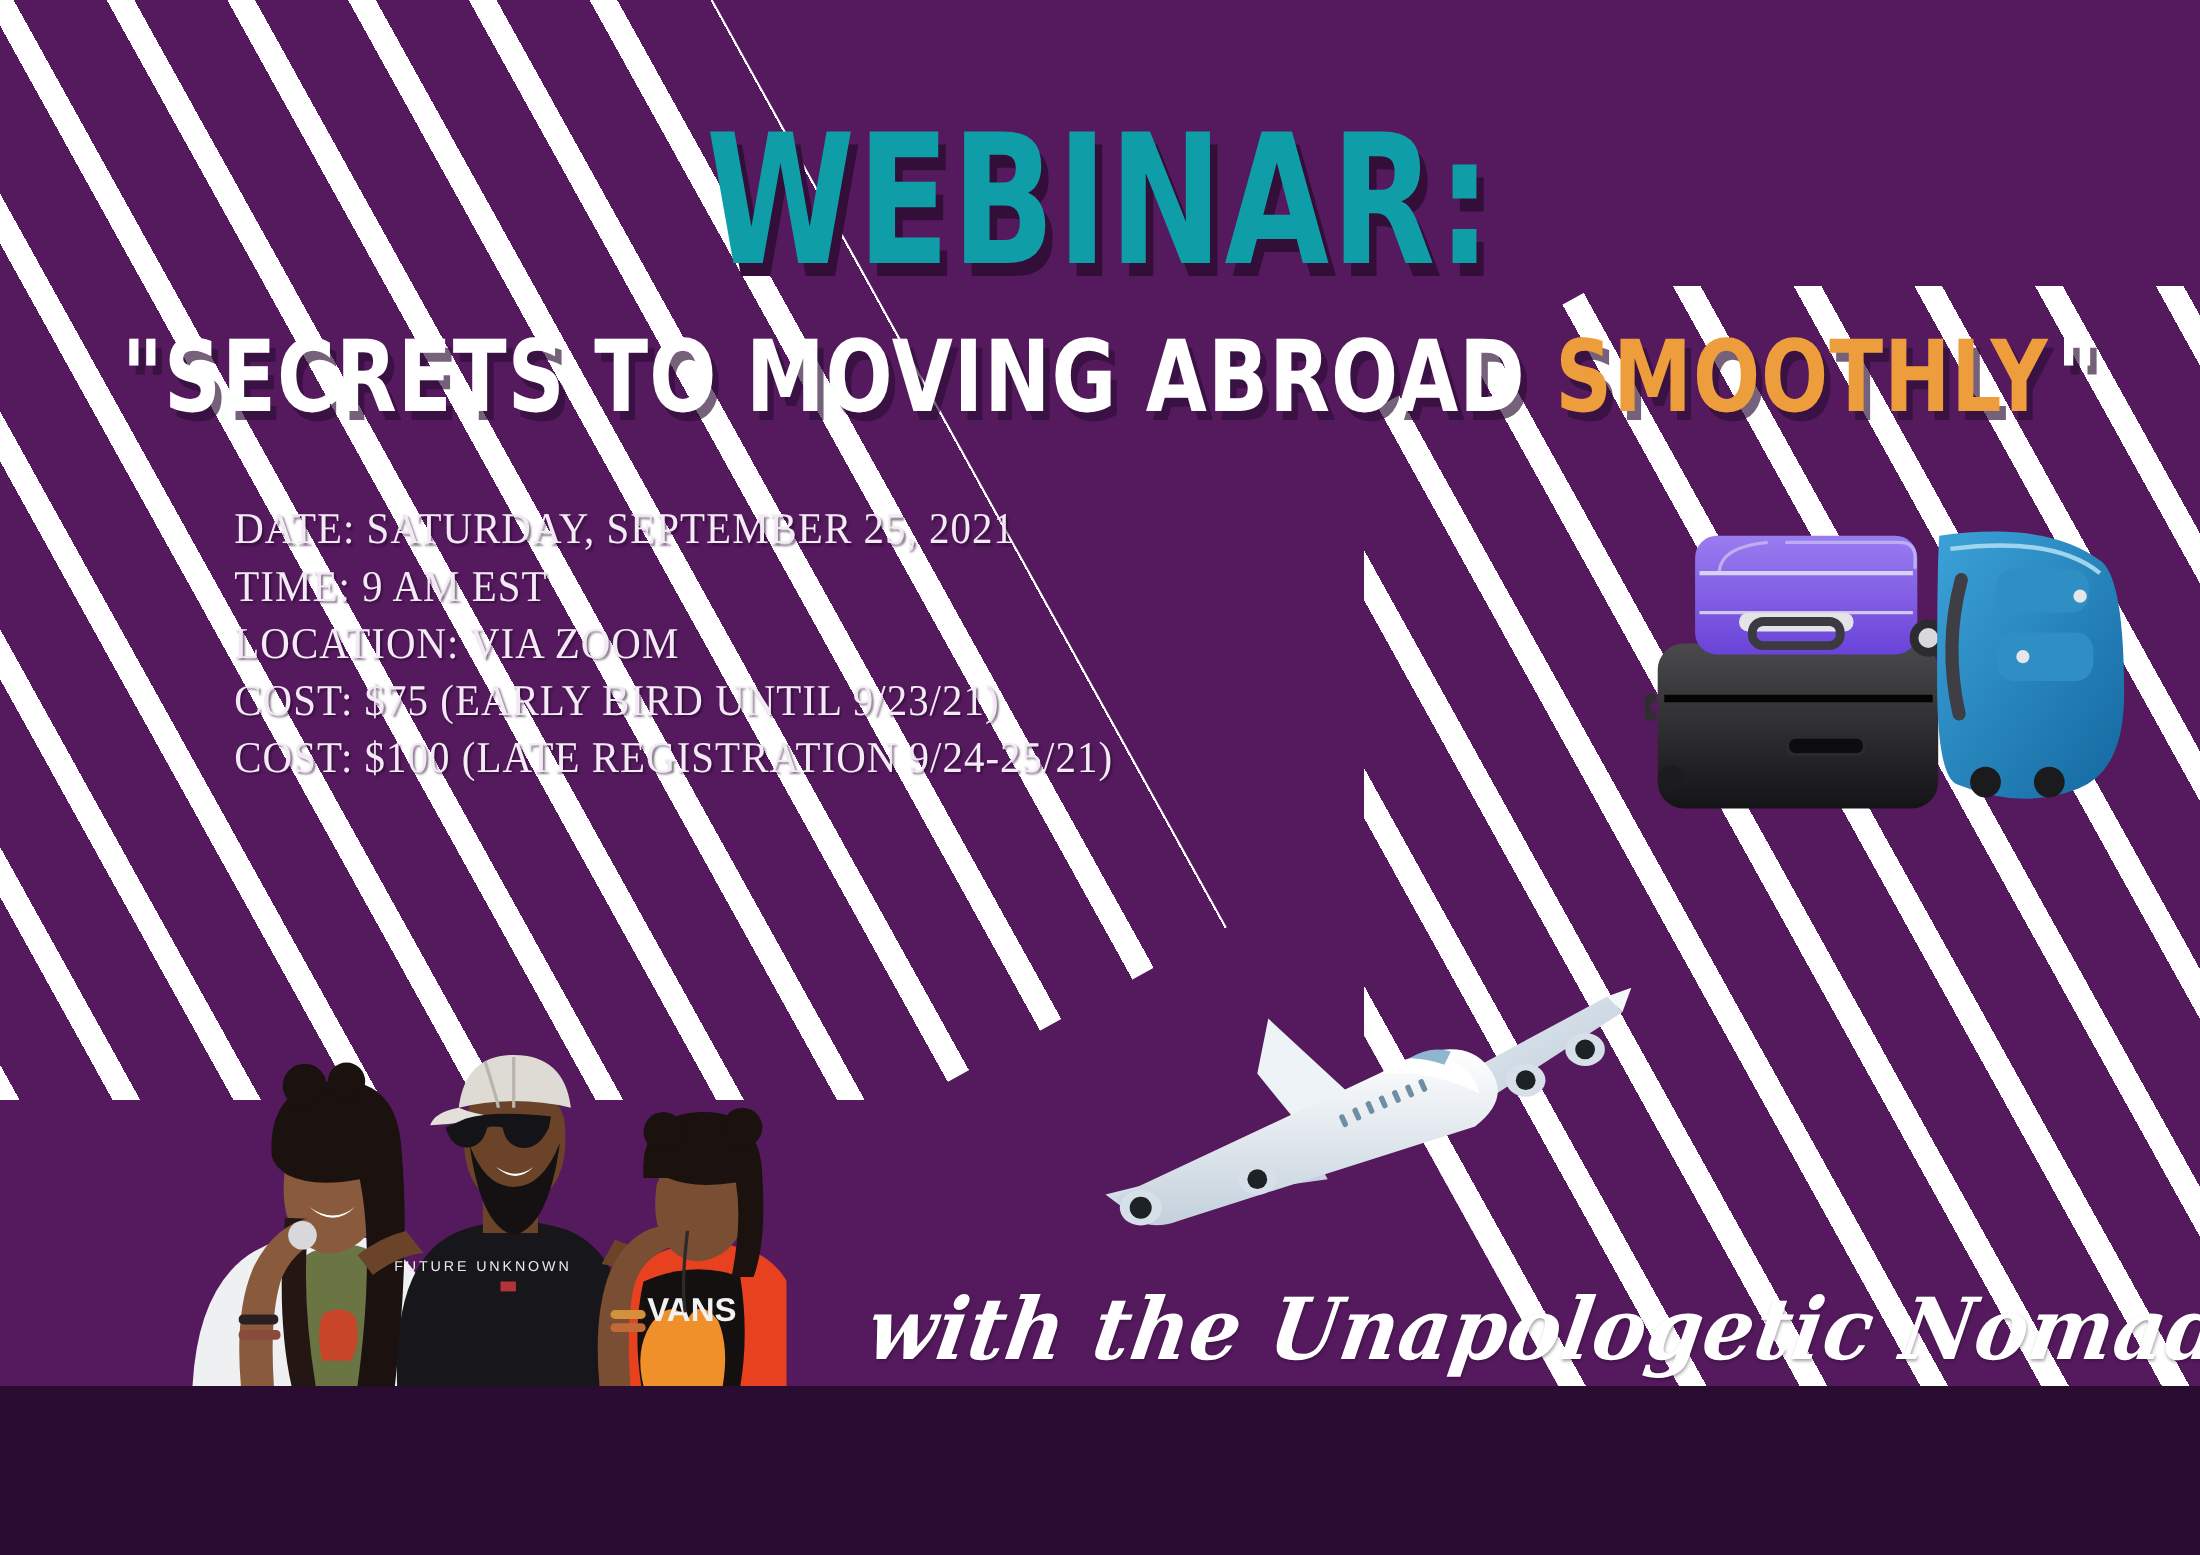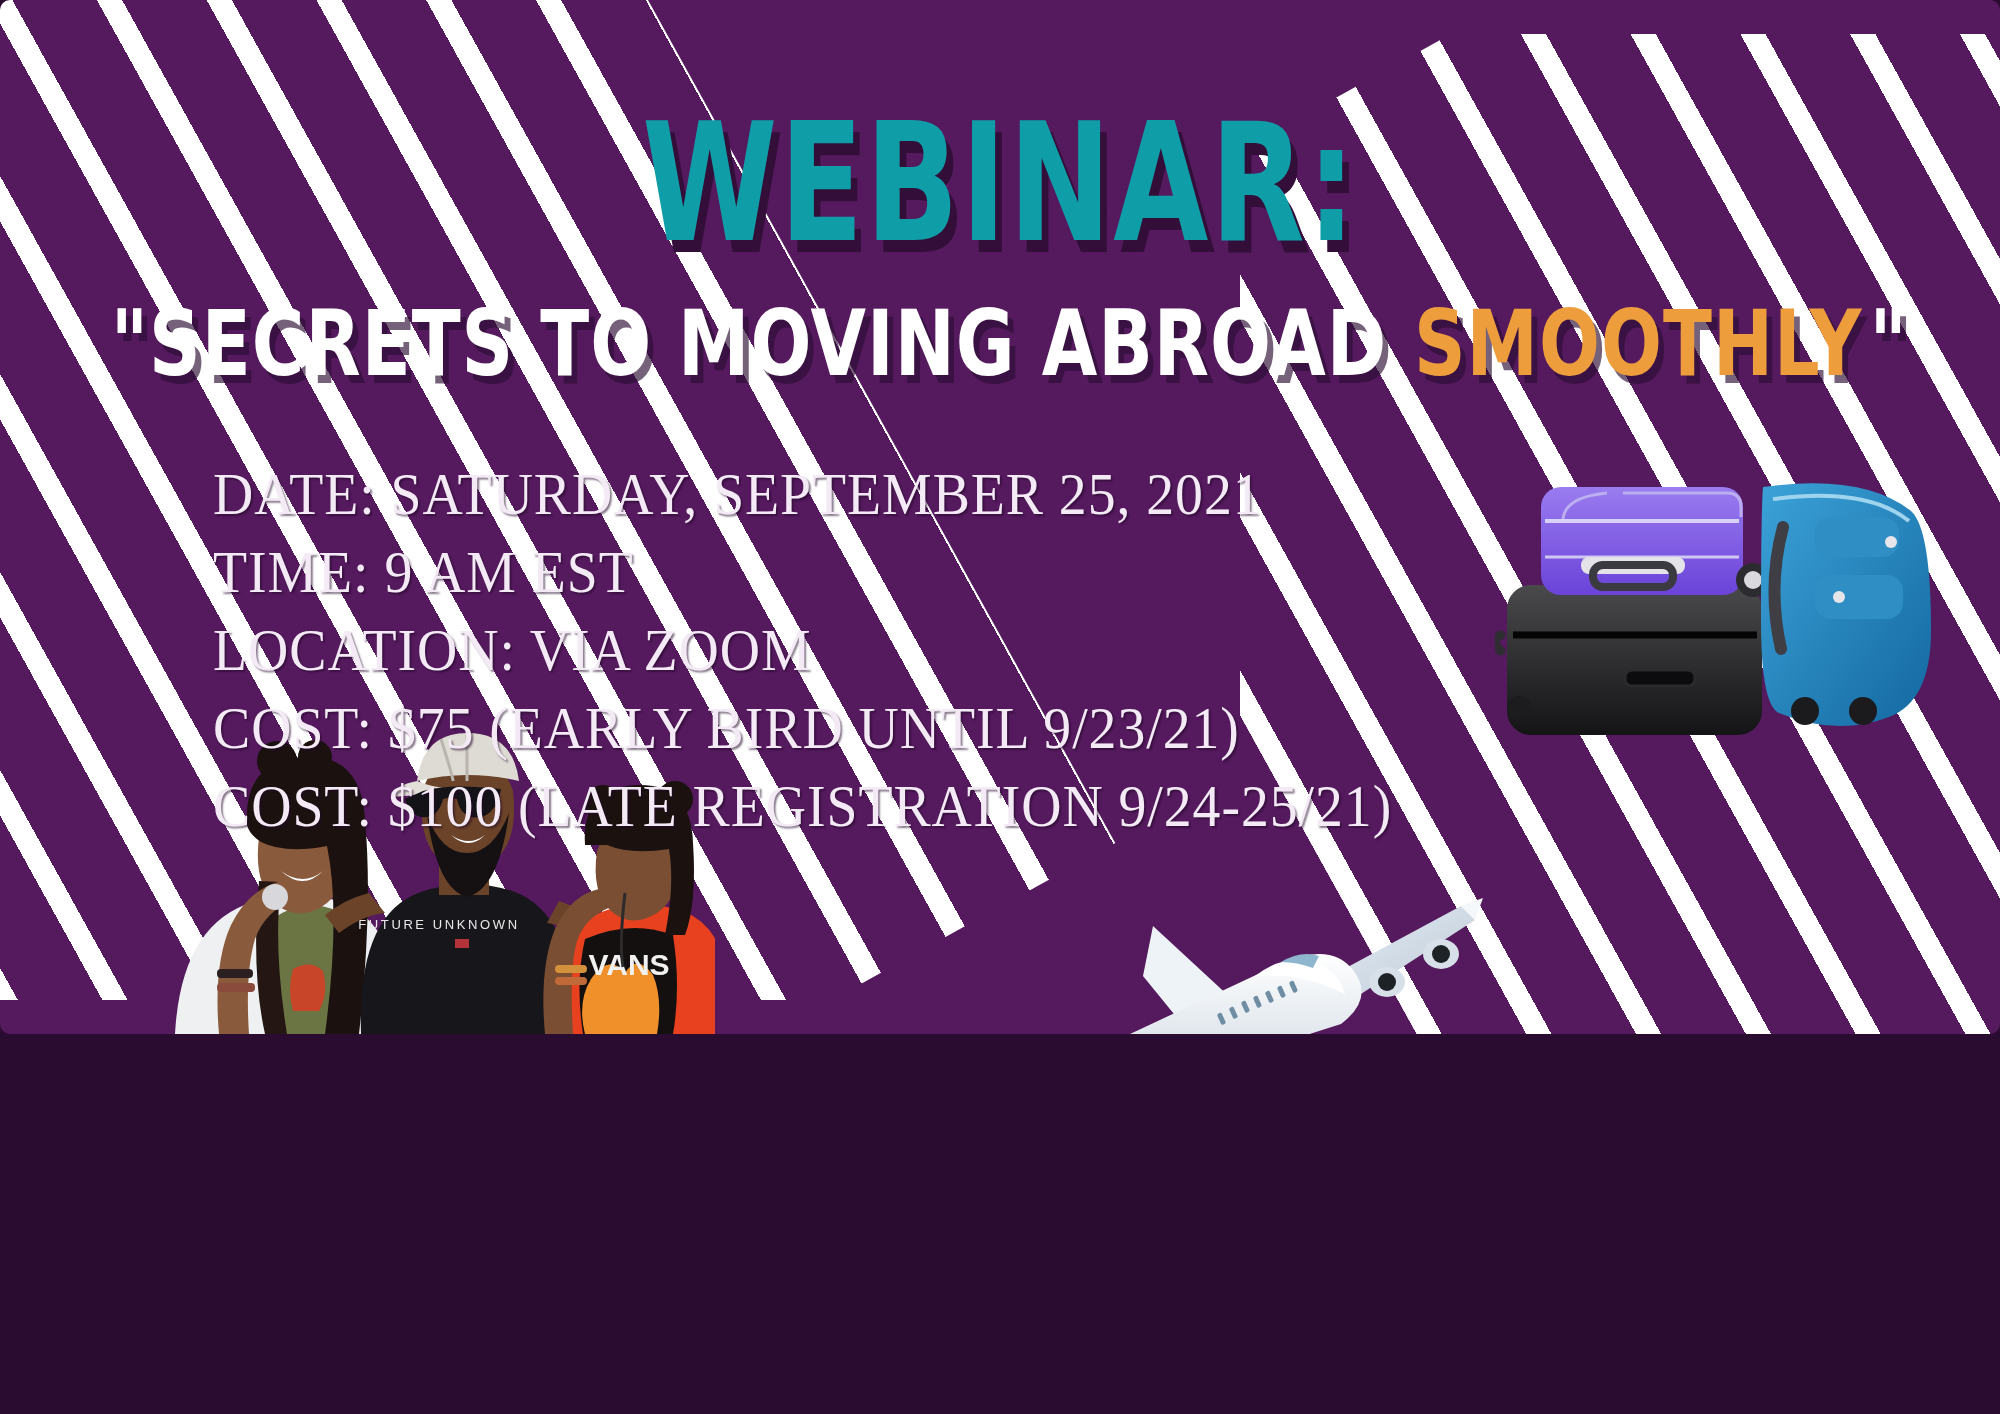--- a/index.html
+++ b/index.html
@@ -1,22 +1,21 @@
 <!DOCTYPE html>
 <html><head>
 <meta charset="utf-8">
 <style>
   html,body{margin:0;padding:0;background:#2a0c30;}
   #poster{
     position:relative;
-    width:2000px;height:1034px;
+    width:2000px;height:1260px;
     overflow:hidden;
     background:#551A5E;
     font-family:"Liberation Sans", sans-serif;
-    border-radius:10px;
   }
 
   
   .stripes{position:absolute;pointer-events:none;}
   .stripes-tl{
     top:-260px;left:-420px;
     width:1250px;height:1500px;
     transform:rotate(-29deg);
     transform-origin:50% 50%;
     background:repeating-linear-gradient(
@@ -71,21 +70,21 @@
   .sub-white{color:#FFFFFF;text-shadow:6px 7px 0 rgba(45,12,52,.65);}
   .sub-orange{color:#ED9D3B;text-shadow:6px 7px 0 rgba(45,12,52,.65);}
 
   
   .details{
     position:absolute;
     top:455px;left:213px;
     z-index:6;
     font-family:"Liberation Serif", serif;
     color:#F3EAF5;
-    font-size:60px;
+    font-size:40px;
     line-height:1.30;
     letter-spacing:1px;
     text-shadow:2px 2px 2px rgba(35,8,40,.55);
   }
   .details div{transform:scaleX(.93);transform-origin:left center;white-space:nowrap;}
 
   
   .tagline{
     position:absolute;
     top:1165px;left:790px;

